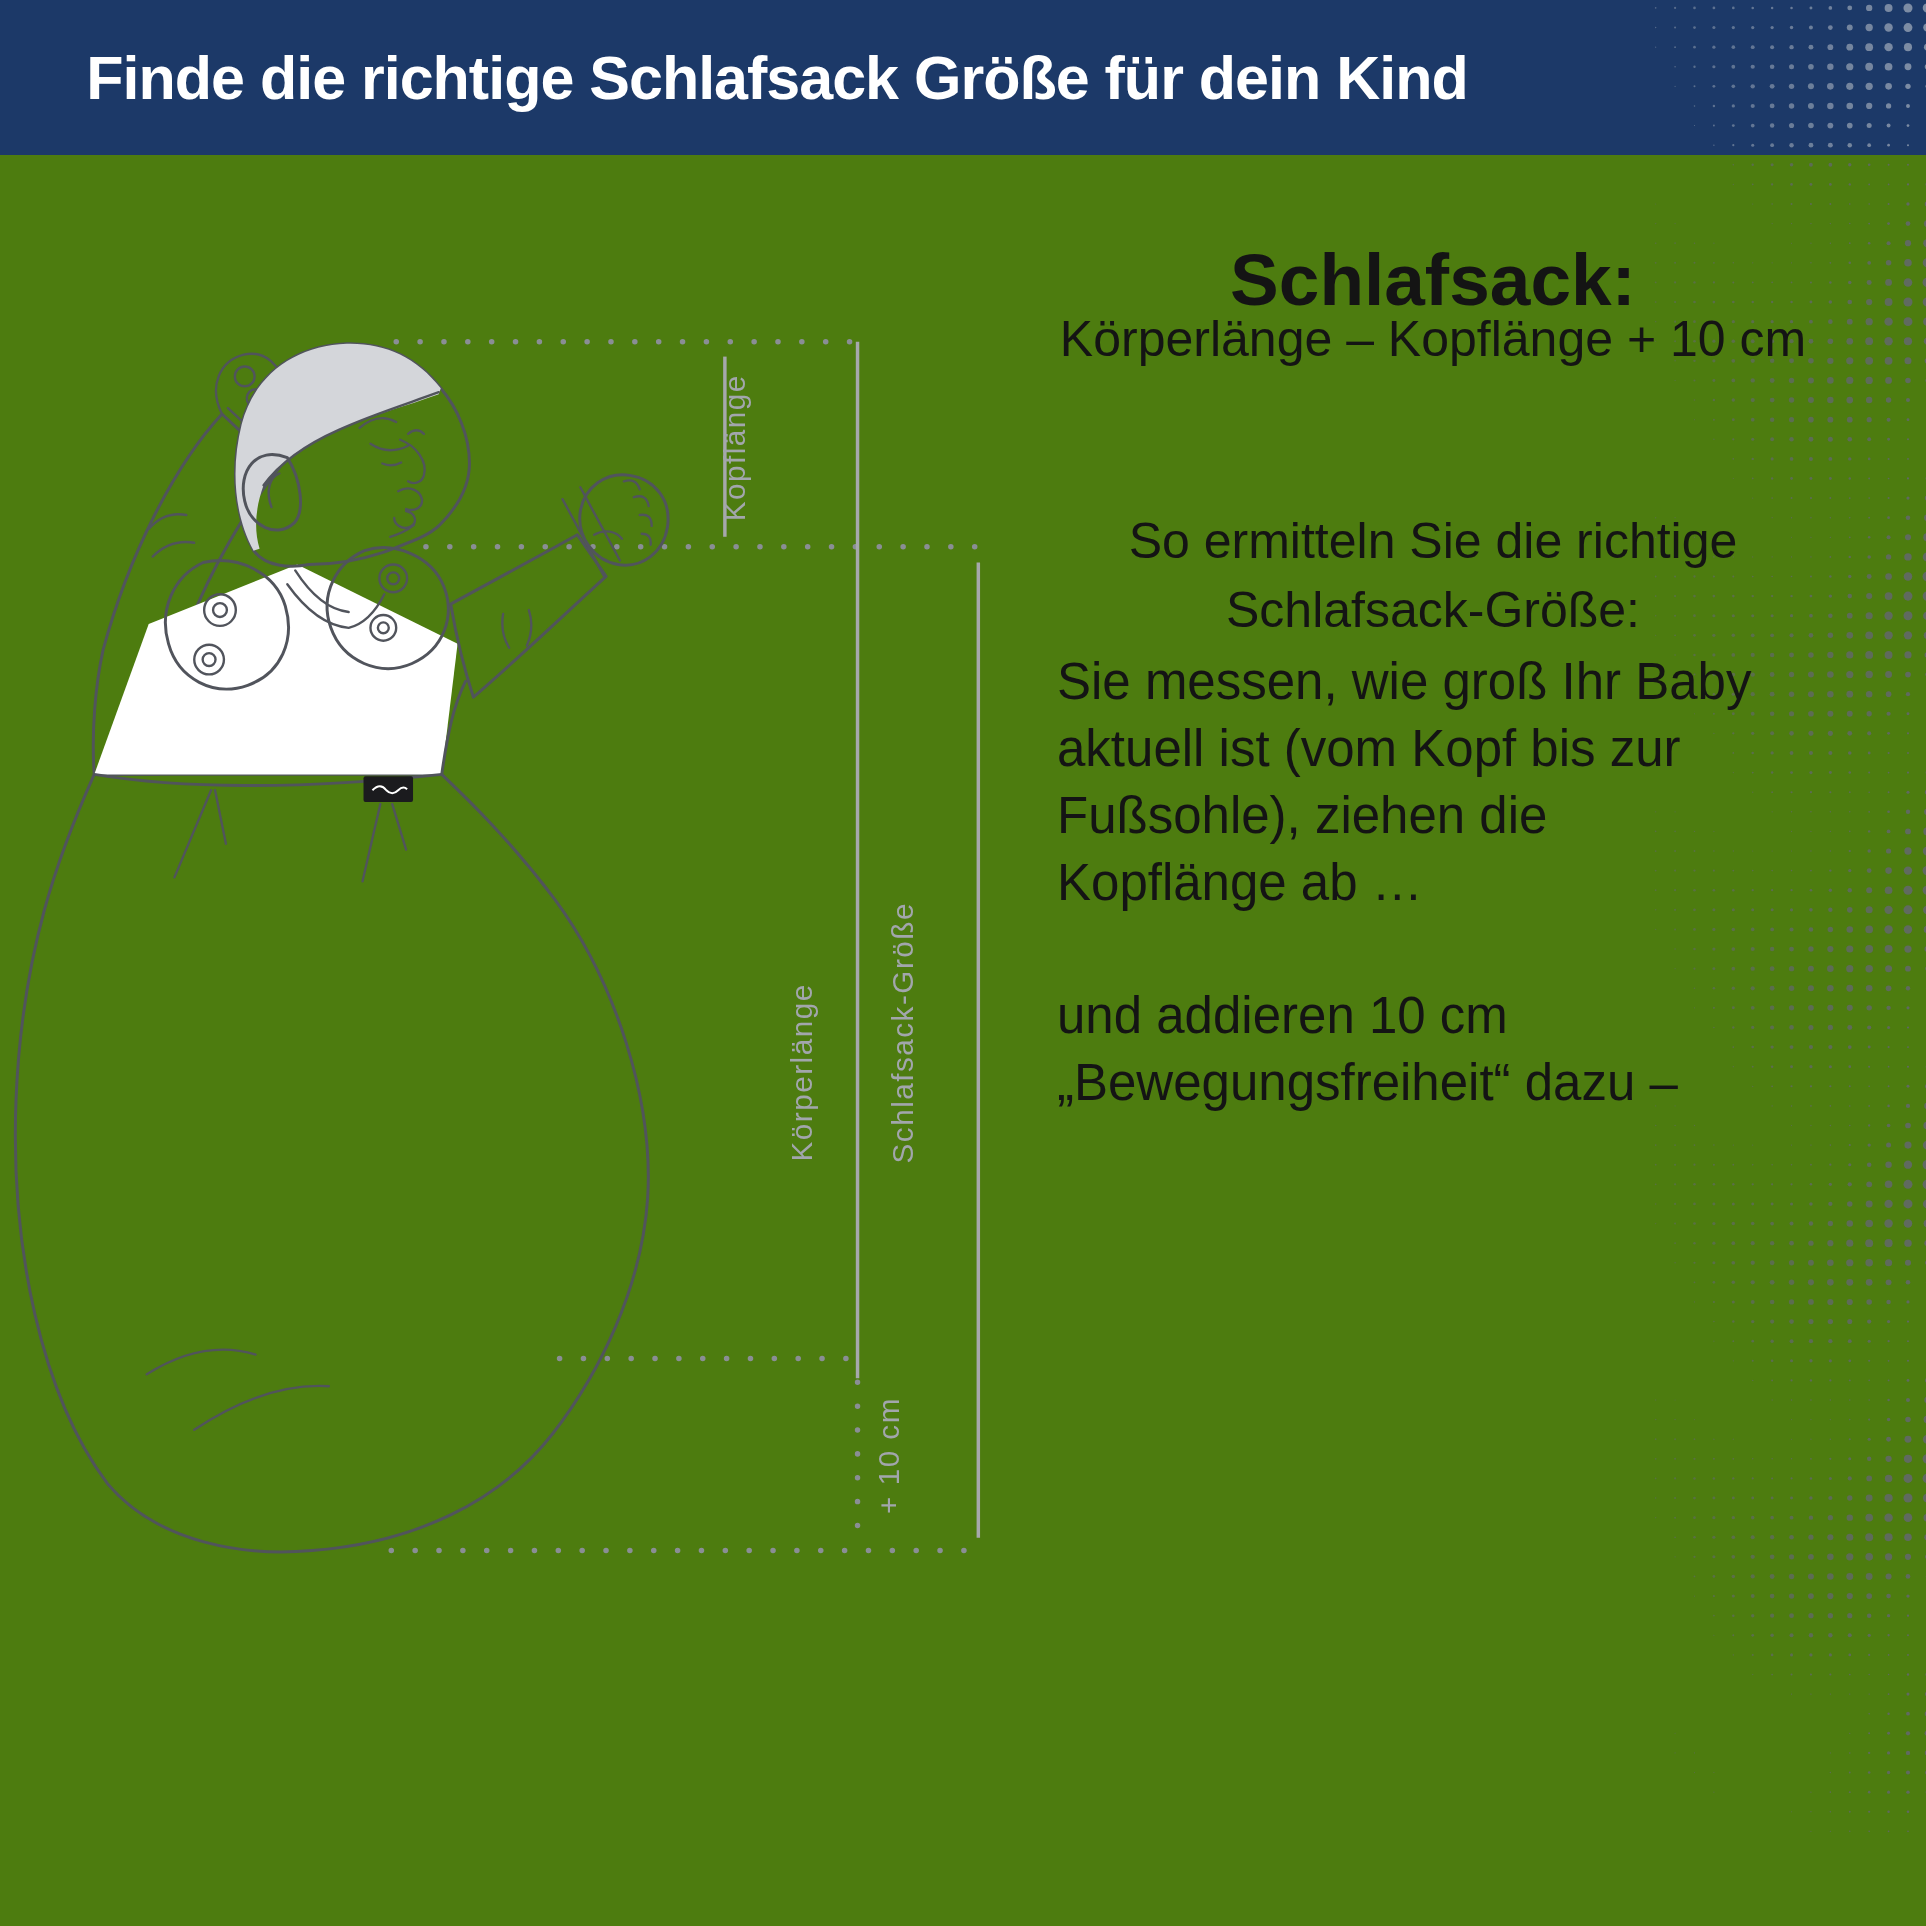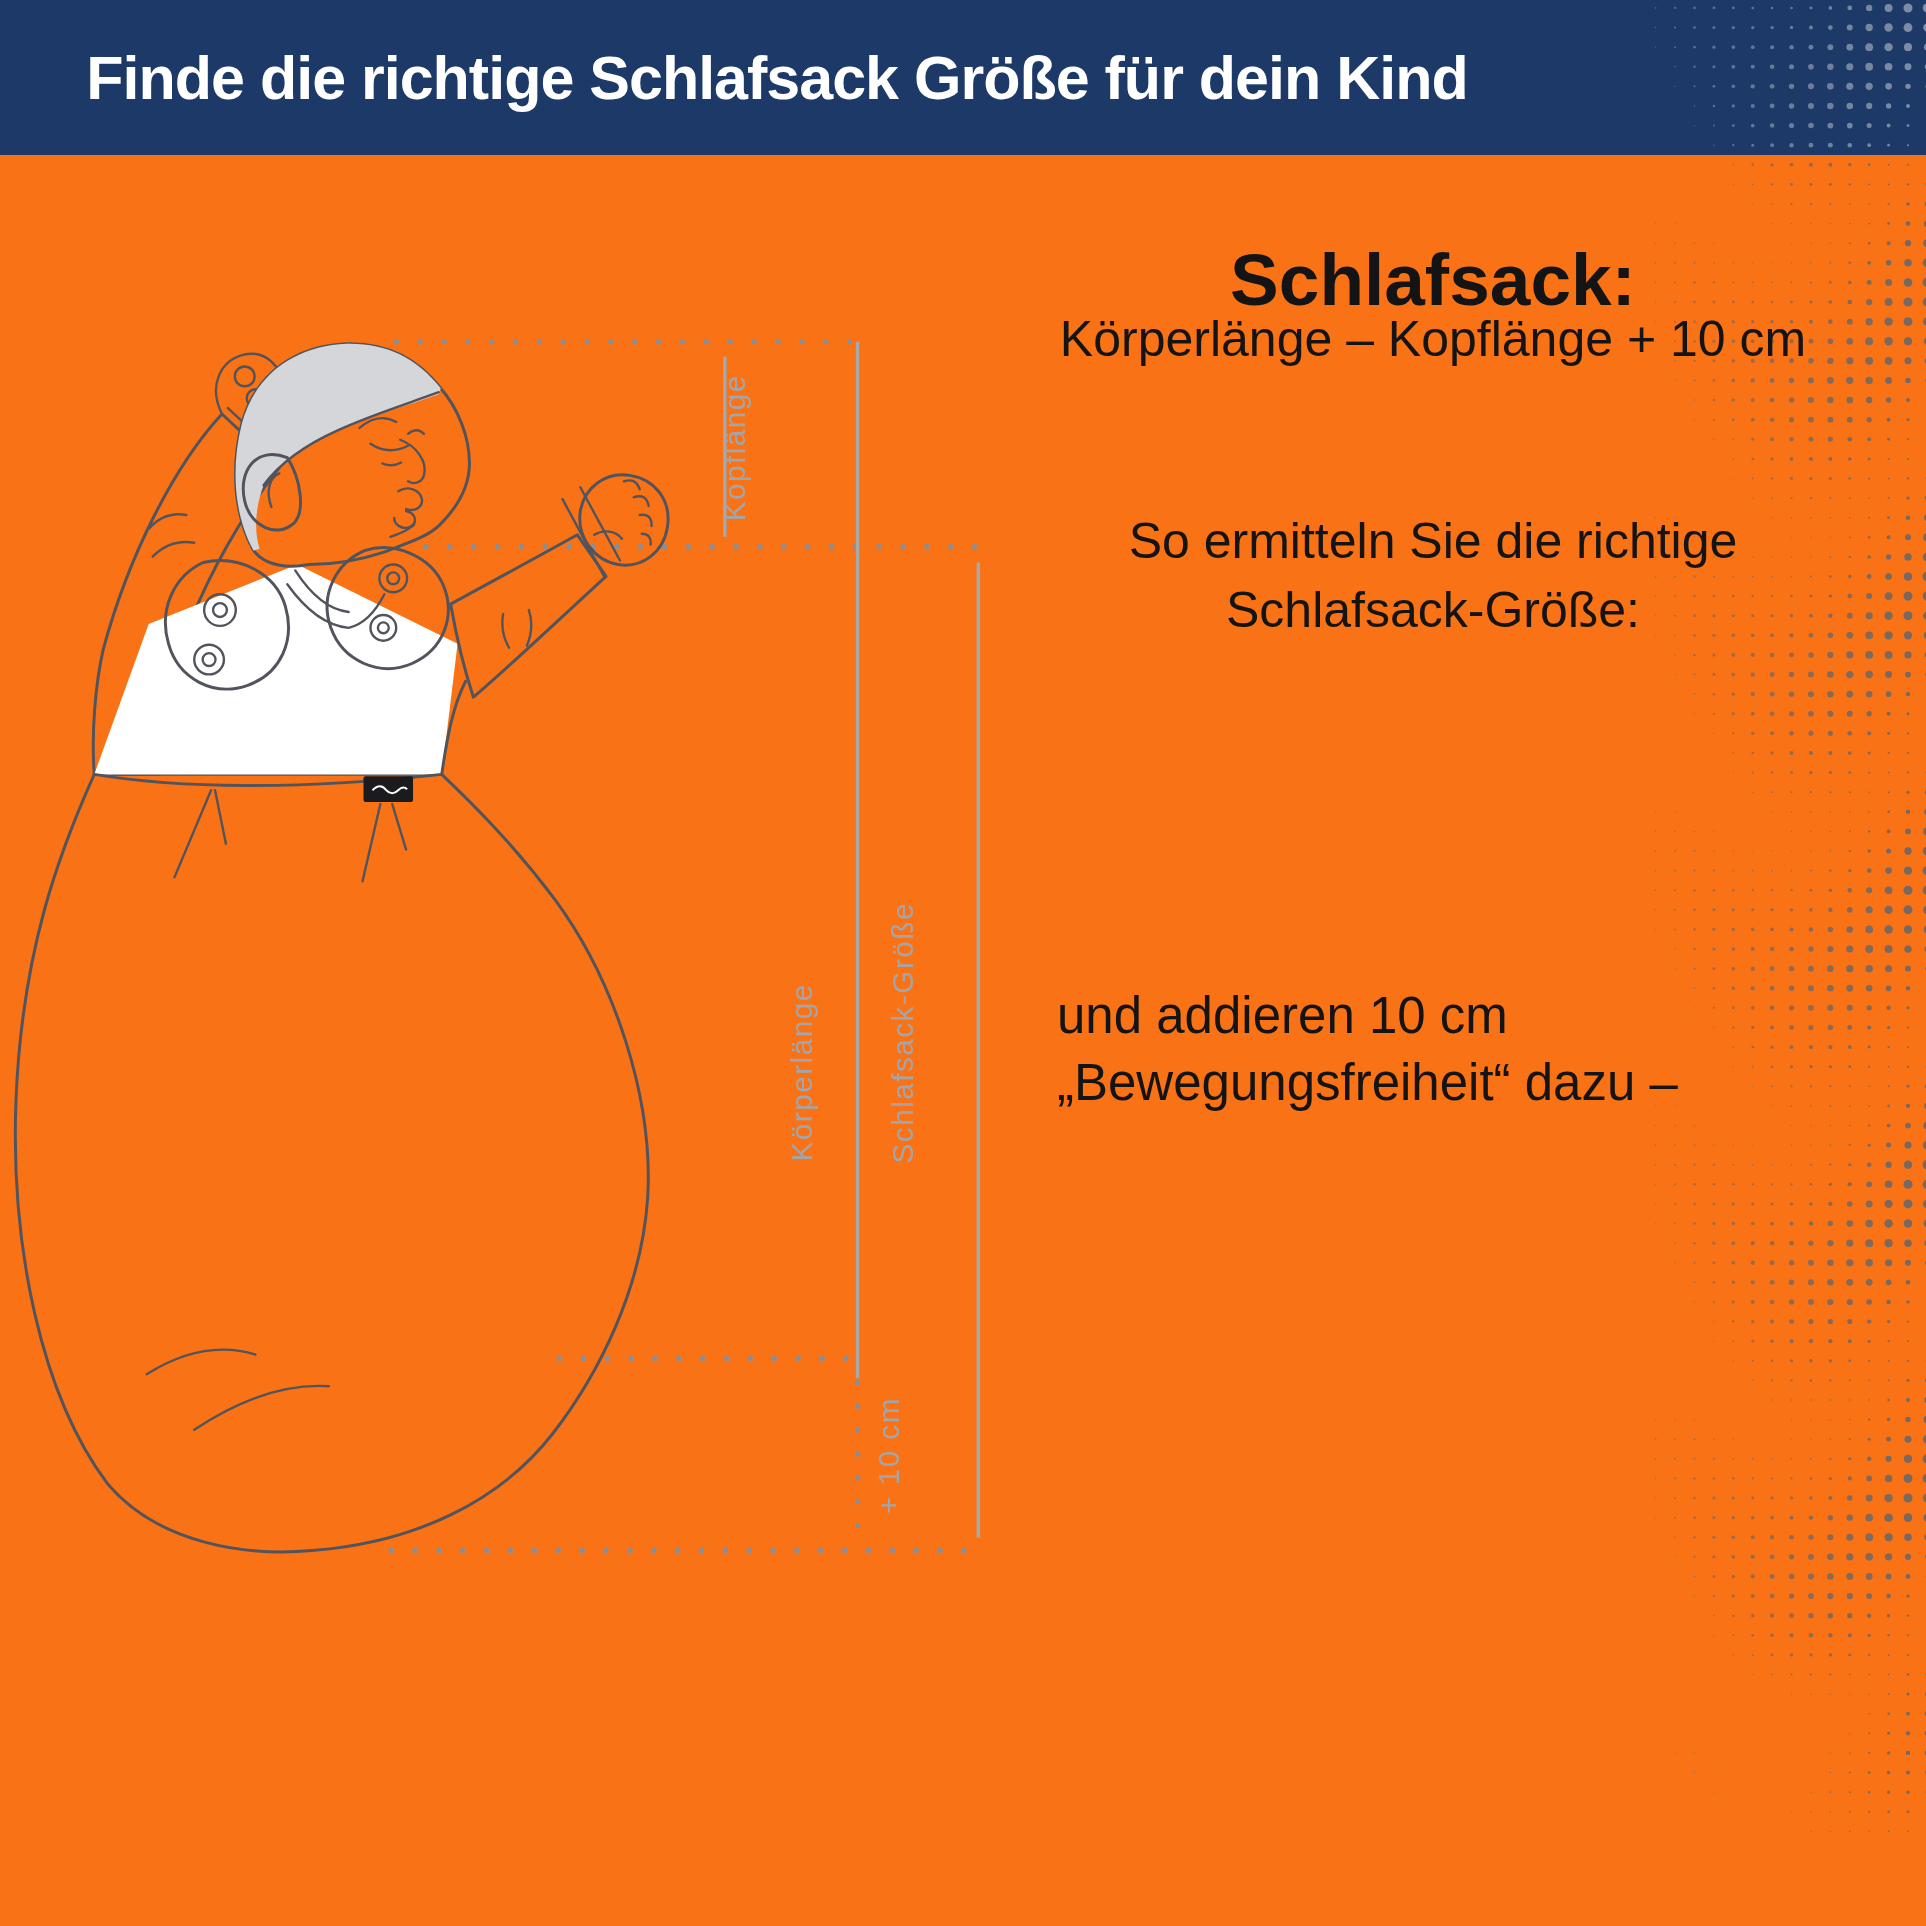--- a/index.html
+++ b/index.html
@@ -1,19 +1,19 @@
 <!DOCTYPE html>
 <html><head>
 <meta charset="utf-8">
 <style>
   html,body{margin:0;padding:0;background:#ffffff;}
   .canvas{
     position:relative;
     width:1927px;height:1927px;
-    background:#f97316;
+    background:#4d7c0f;
     overflow:hidden;
     font-family:"Liberation Sans", sans-serif;
     color:#141414;
   }
   
   .header-band{
     position:absolute;left:0;top:0;
     width:1927px;height:155px;
     background:var(--navy,#1c3968);
   }
@@ -1355,17 +1355,21 @@
         <rect x="367" y="464" width="50" height="26" rx="2" fill="#1b1b1e"></rect>
         <path d="M 376 478 q 8 -8 14 0 q 6 6 12 0 q 5 -5 9 -1" stroke="#ffffff" stroke-width="2" fill="none"></path>
       </g>
     </g>
   </svg>
 
   <div class="col rule-title">Schlafsack:</div>
   <div class="col rule-formula">Körperlänge – Kopflänge + 10 cm</div>
   <div class="col how-heading">So ermitteln Sie die richtige
 Schlafsack-Größe:</div>
+  <div class="col para para1">Sie messen, wie groß Ihr Baby
+aktuell ist (vom Kopf bis zur
+Fußsohle), ziehen die
+Kopflänge ab …</div>
   <div class="col para para2">und addieren 10 cm
 „Bewegungsfreiheit“ dazu –</div>
 
 </div>
 
 
 </body></html>

